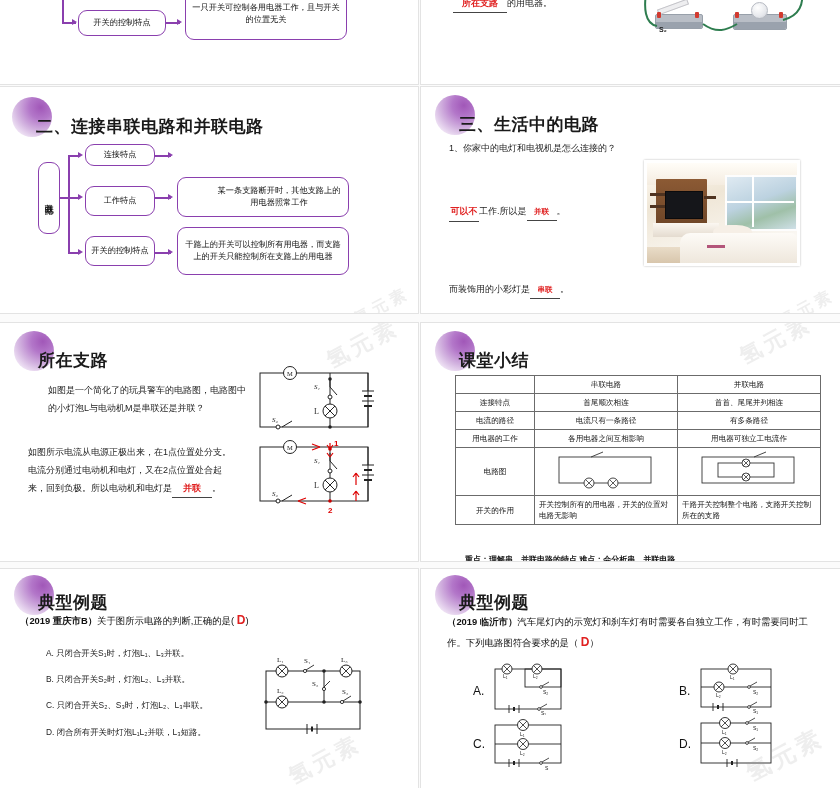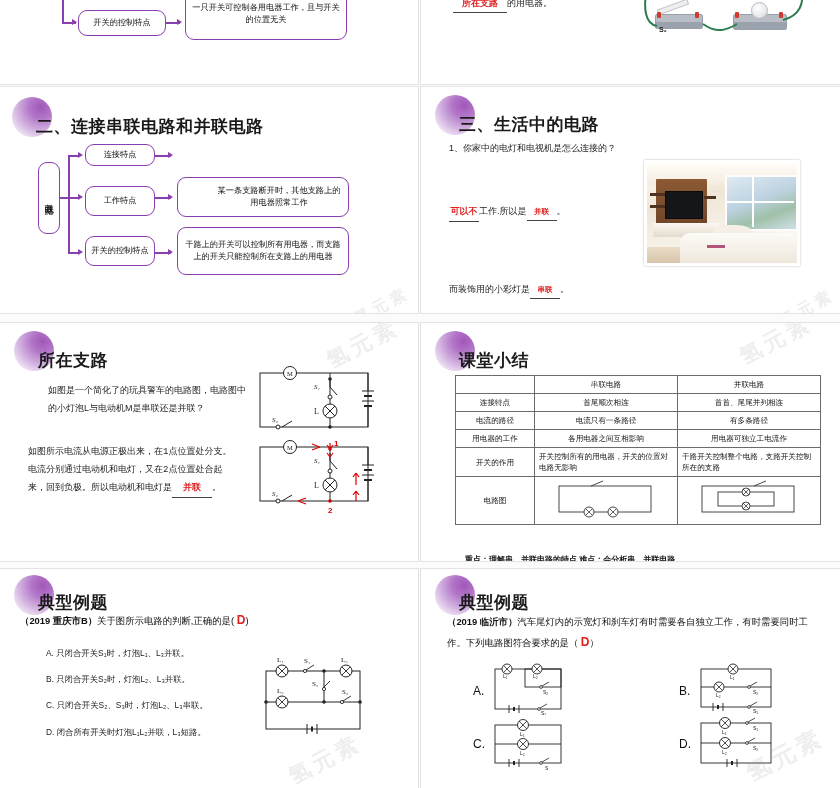--- a/index.html
+++ b/index.html
@@ -230,21 +230,21 @@
 
     <div class="wm" style="right:4px;bottom:-6px;font-size:16px;">氢元素</div>
   </div>
 
   <div class="slide s5">
     <div class="blob" style="left:14px;top:8px;"></div>
     <div class="htitle" style="left:38px;top:26px;">所在支路</div>
 
     <div class="para" style="left:28px;top:58px;width:200px;margin-left:20px;">如图是一个简化了的玩具警车的电路图，电路图中的小灯泡L与电动机M是串联还是并联？</div>
 
-    <div class="para" style="left:28px;top:120px;width:205px;font-family:Liberation Mono, monospace;">
+    <div class="para" style="left:28px;top:120px;width:205px;">
       <span>如图所示电流从电源正极出来，在1点位置处分支。电流分别通过电动机和电灯，又在2点位置处合起来，回到负极。所以电动机和电灯是</span><span class="redul" style="min-width:40px;">并联</span><span>。</span>
     </div>
 
     <svg class="sch" style="left:252px;top:42px;" width="125" height="70">
       <rect x="8" y="8" width="108" height="54" fill="none" stroke="#222" stroke-width="1"></rect>
       <line x1="78" y1="8" x2="78" y2="62" stroke="#222" stroke-width="1"></line>
       <circle cx="38" cy="8" r="6.5" fill="#fff" stroke="#222" stroke-width="1"></circle>
       <text x="38" y="11" font-size="6.5" text-anchor="middle" fill="#222" font-family="Liberation Serif, serif">M</text>
       <circle cx="78" cy="14" r="1.8" fill="#222"></circle>
       <line x1="78" y1="14" x2="78" y2="22" stroke="#222" stroke-width="1"></line>
@@ -323,25 +323,20 @@
       <tr>
         <td>电流的路径</td>
         <td>电流只有一条路径</td>
         <td>有多条路径</td>
       </tr>
       <tr>
         <td>用电器的工作</td>
         <td>各用电器之间互相影响</td>
         <td>用电器可独立工电流作</td>
       </tr>
-      <tr>
-        <td>开关的作用</td>
-        <td class="lft">开关控制所有的用电器，开关的位置对电路无影响</td>
-        <td class="lft">干路开关控制整个电路，支路开关控制所在的支路</td>
-      </tr>
       <tr style="height:44px;">
         <td>电路图</td>
         <td>
           <svg width="110" height="38">
             <rect x="8" y="6" width="92" height="26" fill="none" stroke="#333" stroke-width=".9"></rect>
             <line x1="40" y1="6" x2="52" y2="1" stroke="#333" stroke-width=".9"></line>
             <circle cx="38" cy="32" r="5" fill="#fff" stroke="#333" stroke-width=".9"></circle>
             <line x1="34.5" y1="28.5" x2="41.5" y2="35.5" stroke="#333" stroke-width=".8"></line>
             <line x1="41.5" y1="28.5" x2="34.5" y2="35.5" stroke="#333" stroke-width=".8"></line>
             <circle cx="62" cy="32" r="5" fill="#fff" stroke="#333" stroke-width=".9"></circle>
@@ -355,20 +350,25 @@
             <rect x="24" y="12" width="56" height="14" fill="none" stroke="#333" stroke-width=".9"></rect>
             <line x1="60" y1="6" x2="72" y2="1" stroke="#333" stroke-width=".9"></line>
             <circle cx="52" cy="12" r="4" fill="#fff" stroke="#333" stroke-width=".9"></circle>
             <line x1="49" y1="9" x2="55" y2="15" stroke="#333" stroke-width=".8"></line>
             <line x1="55" y1="9" x2="49" y2="15" stroke="#333" stroke-width=".8"></line>
             <circle cx="52" cy="26" r="4" fill="#fff" stroke="#333" stroke-width=".9"></circle>
             <line x1="49" y1="23" x2="55" y2="29" stroke="#333" stroke-width=".8"></line>
             <line x1="55" y1="23" x2="49" y2="29" stroke="#333" stroke-width=".8"></line>
           </svg>
         </td>
+      </tr>
+      <tr>
+        <td>开关的作用</td>
+        <td class="lft">开关控制所有的用电器，开关的位置对电路无影响</td>
+        <td class="lft">干路开关控制整个电路，支路开关控制所在的支路</td>
       </tr>
     </tbody>
       </table>
 
     <div class="note" style="left:44px;top:203px;margin-top:28px;">重点：理解串、并联电路的特点    难点：会分析串、并联电路</div>
 
     <div class="wm" style="right:26px;top:2px;font-size:22px;">氢元素</div>
   </div>
 
   <div class="slide s7">

